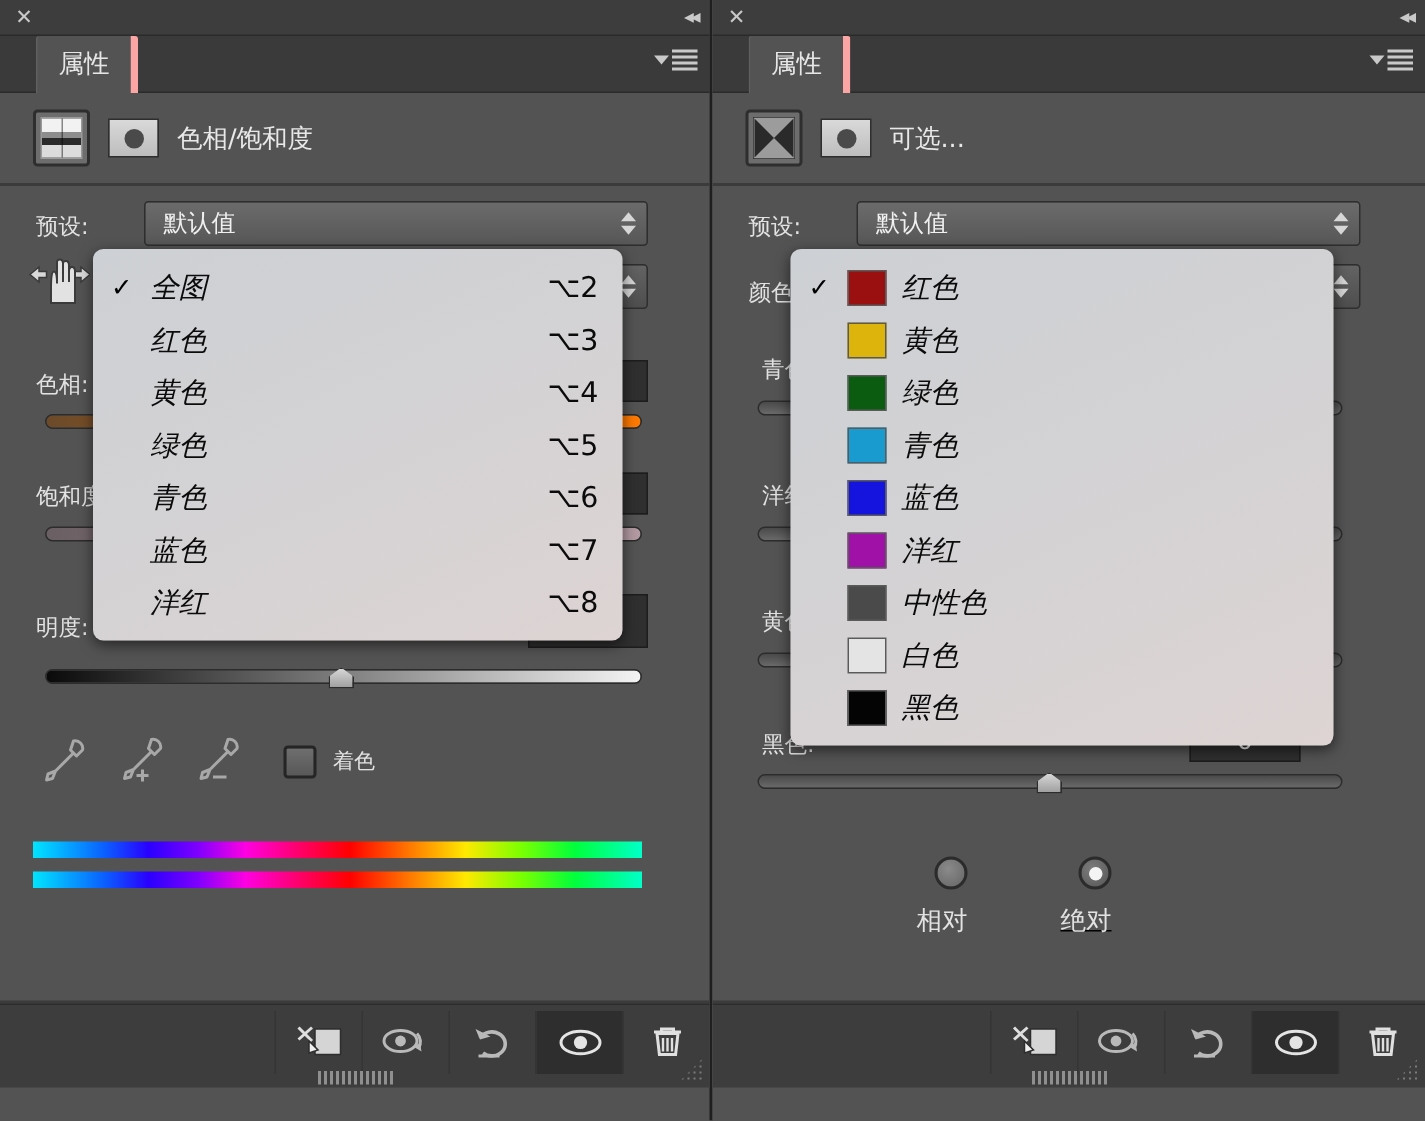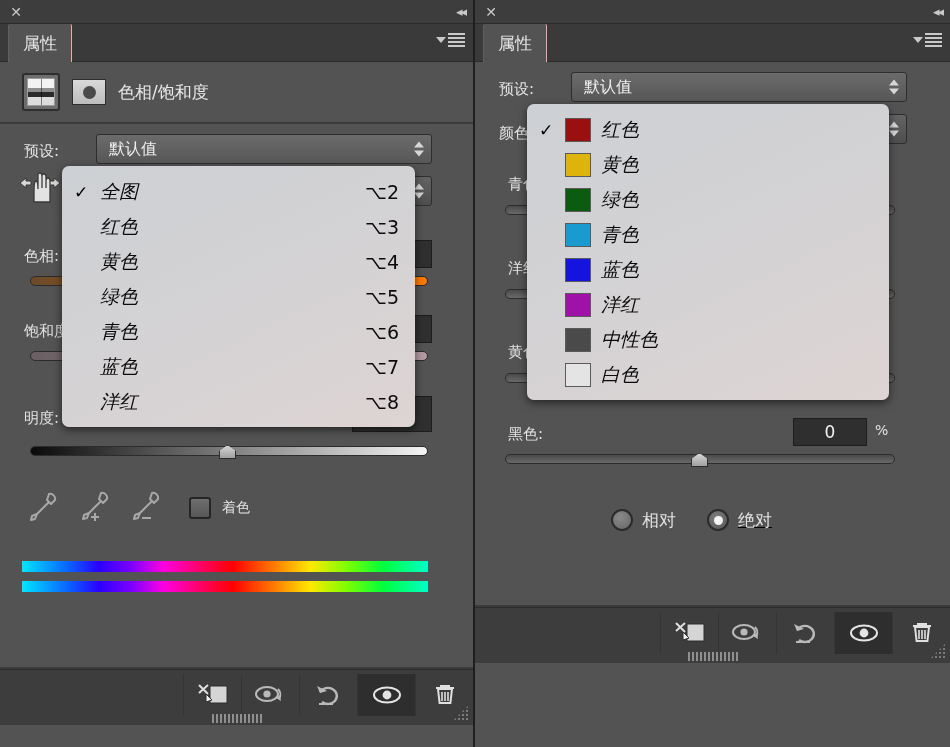--- a/index.html
+++ b/index.html
@@ -41,31 +41,31 @@
   }
 
   
   .tabbar {
     position: relative;
     height: 38px;
     background: #3a3a3a;
     border-bottom: 1px solid #2b2b2b;
   }
   .tab {
-    position: absolute; left: 8px; top: 0;
+    position: absolute; left: 24px; top: 0;
     height: 38px; min-width: 58px;
     padding: 0 14px;
     background: #535353;
     color: #e6e6e6;
     font-size: 17px;
     line-height: 38px;
     text-align: center;
     border-top-left-radius: 2px; border-top-right-radius: 2px;
     border-left: 1px solid #606060;
-    border-right: 1px solid #fca5a5;
+    border-right: 5px solid #fca5a5;
   }
   .panel-menu {
     position: absolute; right: 8px; top: 9px;
     display: flex; align-items: center; gap: 2px;
   }
   .menu-caret {
     width: 0; height: 0;
     border-left: 5px solid transparent;
     border-right: 5px solid transparent;
     border-top: 6px solid #c9c9c9;
@@ -192,21 +192,21 @@
   
   .checkbox {
     position: absolute;
     width: 22px; height: 22px;
     background: linear-gradient(to bottom, #6e6e6e, #585858);
     border: 2px solid #252525;
     border-radius: 3px;
   }
 
   
-  .radio-wrap { position: absolute; display: flex; align-items: flex-start; gap: 9px; }
+  .radio-wrap { position: absolute; display: flex; align-items: flex-end; gap: 9px; flex-direction: column; }
   .radio {
     width: 22px; height: 22px; border-radius: 50%;
     background: radial-gradient(circle at 40% 35%, #8a8a8a, #656565);
     border: 2px solid #2b2b2b;
     display: flex; align-items: center; justify-content: center;
   }
   .radio.on { background: radial-gradient(circle at 40% 35%, #7d7d7d, #555); }
   .radio .pip { width: 9px; height: 9px; border-radius: 50%; background: #f4f4f4; }
 
   
@@ -503,20 +503,33 @@
         <span class="menu-caret"></span>
         <span class="menu-lines">
             <i></i>
             <i></i>
             <i></i>
             <i></i>
           </span>
       </div>
     </div>
 
+    <div class="adj-header">
+      <div class="adj-icon">
+        <svg width="28" height="28" viewBox="0 0 28 28">
+          <rect x="0" y="0" width="28" height="28" fill="#9c9c9c" stroke="#2e2e2e"></rect>
+          <path d="M1 1 L14 14 L1 27 Z" fill="#2a2a2a"></path>
+          <path d="M27 1 L14 14 L27 27 Z" fill="#2a2a2a"></path>
+        </svg>
+      </div>
+      <div class="layer-thumb">
+        <div class="dot"></div>
+      </div>
+      <div class="adj-title">可选...</div>
+    </div>
 
     <div class="panel-body">
 
       <div class="lbl" style="position:absolute;left:24px;top:18px;">预设:</div>
       <div class="select-box" style="left:96px;top:10px;width:336px;">
         <span>默认值</span>
         <span class="stepper">
             <i class="up"></i>
             <i class="dn"></i>
           </span>
@@ -613,20 +626,25 @@
         <div class="mi">
           <span class="chk"></span>
           <span class="swatch" style="background:#4a4a4a;"></span>
           <span class="mlabel">中性色</span>
         </div>
         <div class="mi">
           <span class="chk"></span>
           <span class="swatch" style="background:#e4e4e4;"></span>
           <span class="mlabel">白色</span>
         </div>
+        <div class="mi">
+          <span class="chk"></span>
+          <span class="swatch" style="background:#040404;"></span>
+          <span class="mlabel">黑色</span>
+        </div>
       </div>
 
       <div class="footbar">
         <div class="foot-inner">
           <div style="flex:1 1 auto;"></div>
           <div class="foot-btn">
             <svg width="34" height="26" viewBox="0 0 34 26">
               <rect x="14" y="4" width="17" height="17" fill="#d5d5d5" stroke="#2e2e2e"></rect>
               <path d="M3 3 l9 9 M3 11 l9 -8" stroke="#dedede" stroke-width="2"></path>
               <path d="M10 12 l6 6 l-6 2 z" fill="#f0f0f0" stroke="#2e2e2e"></path>

